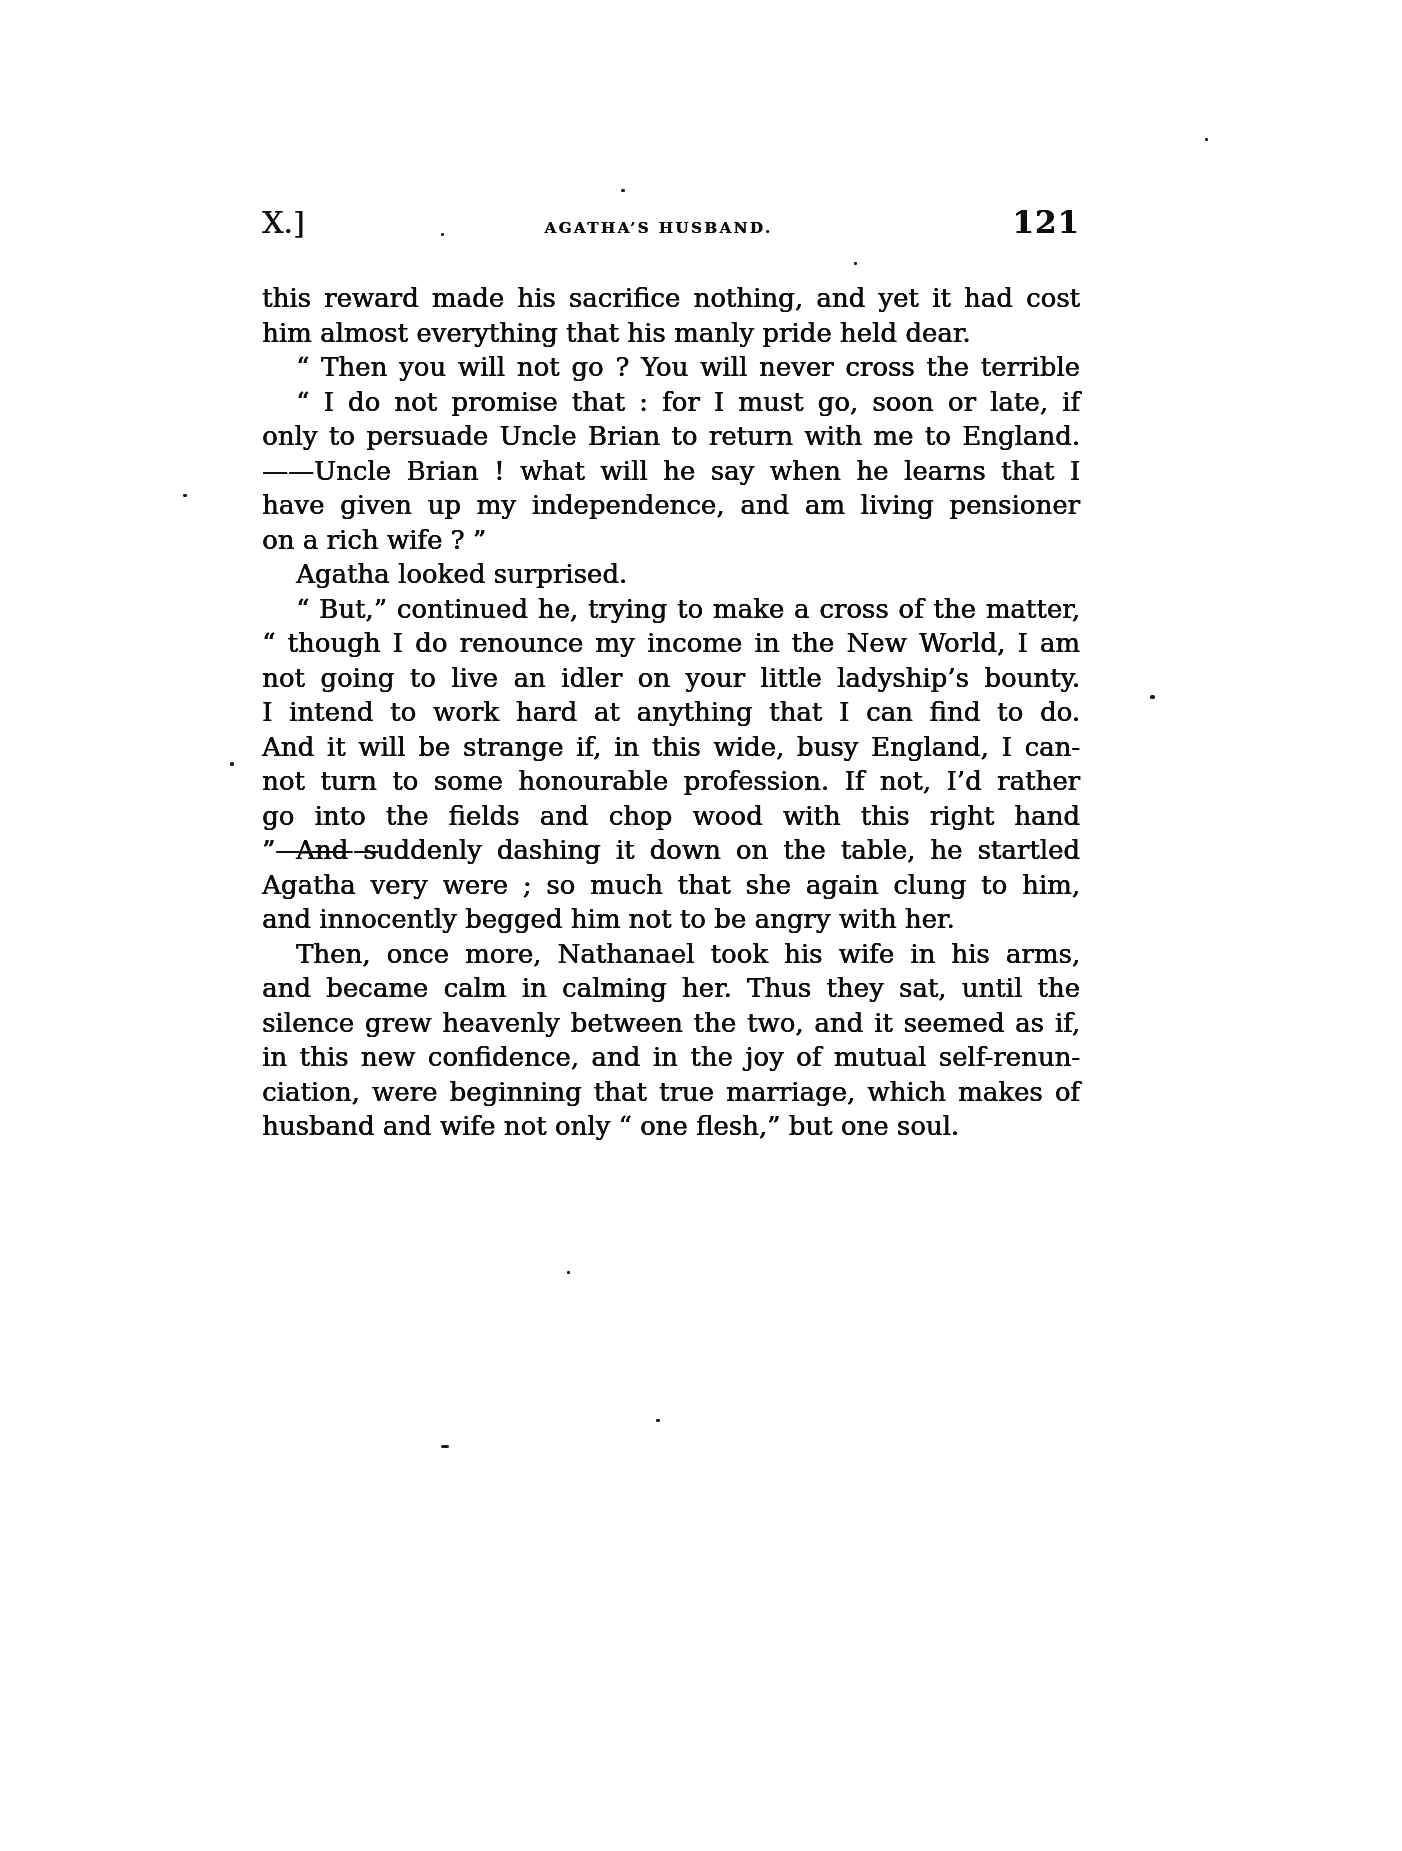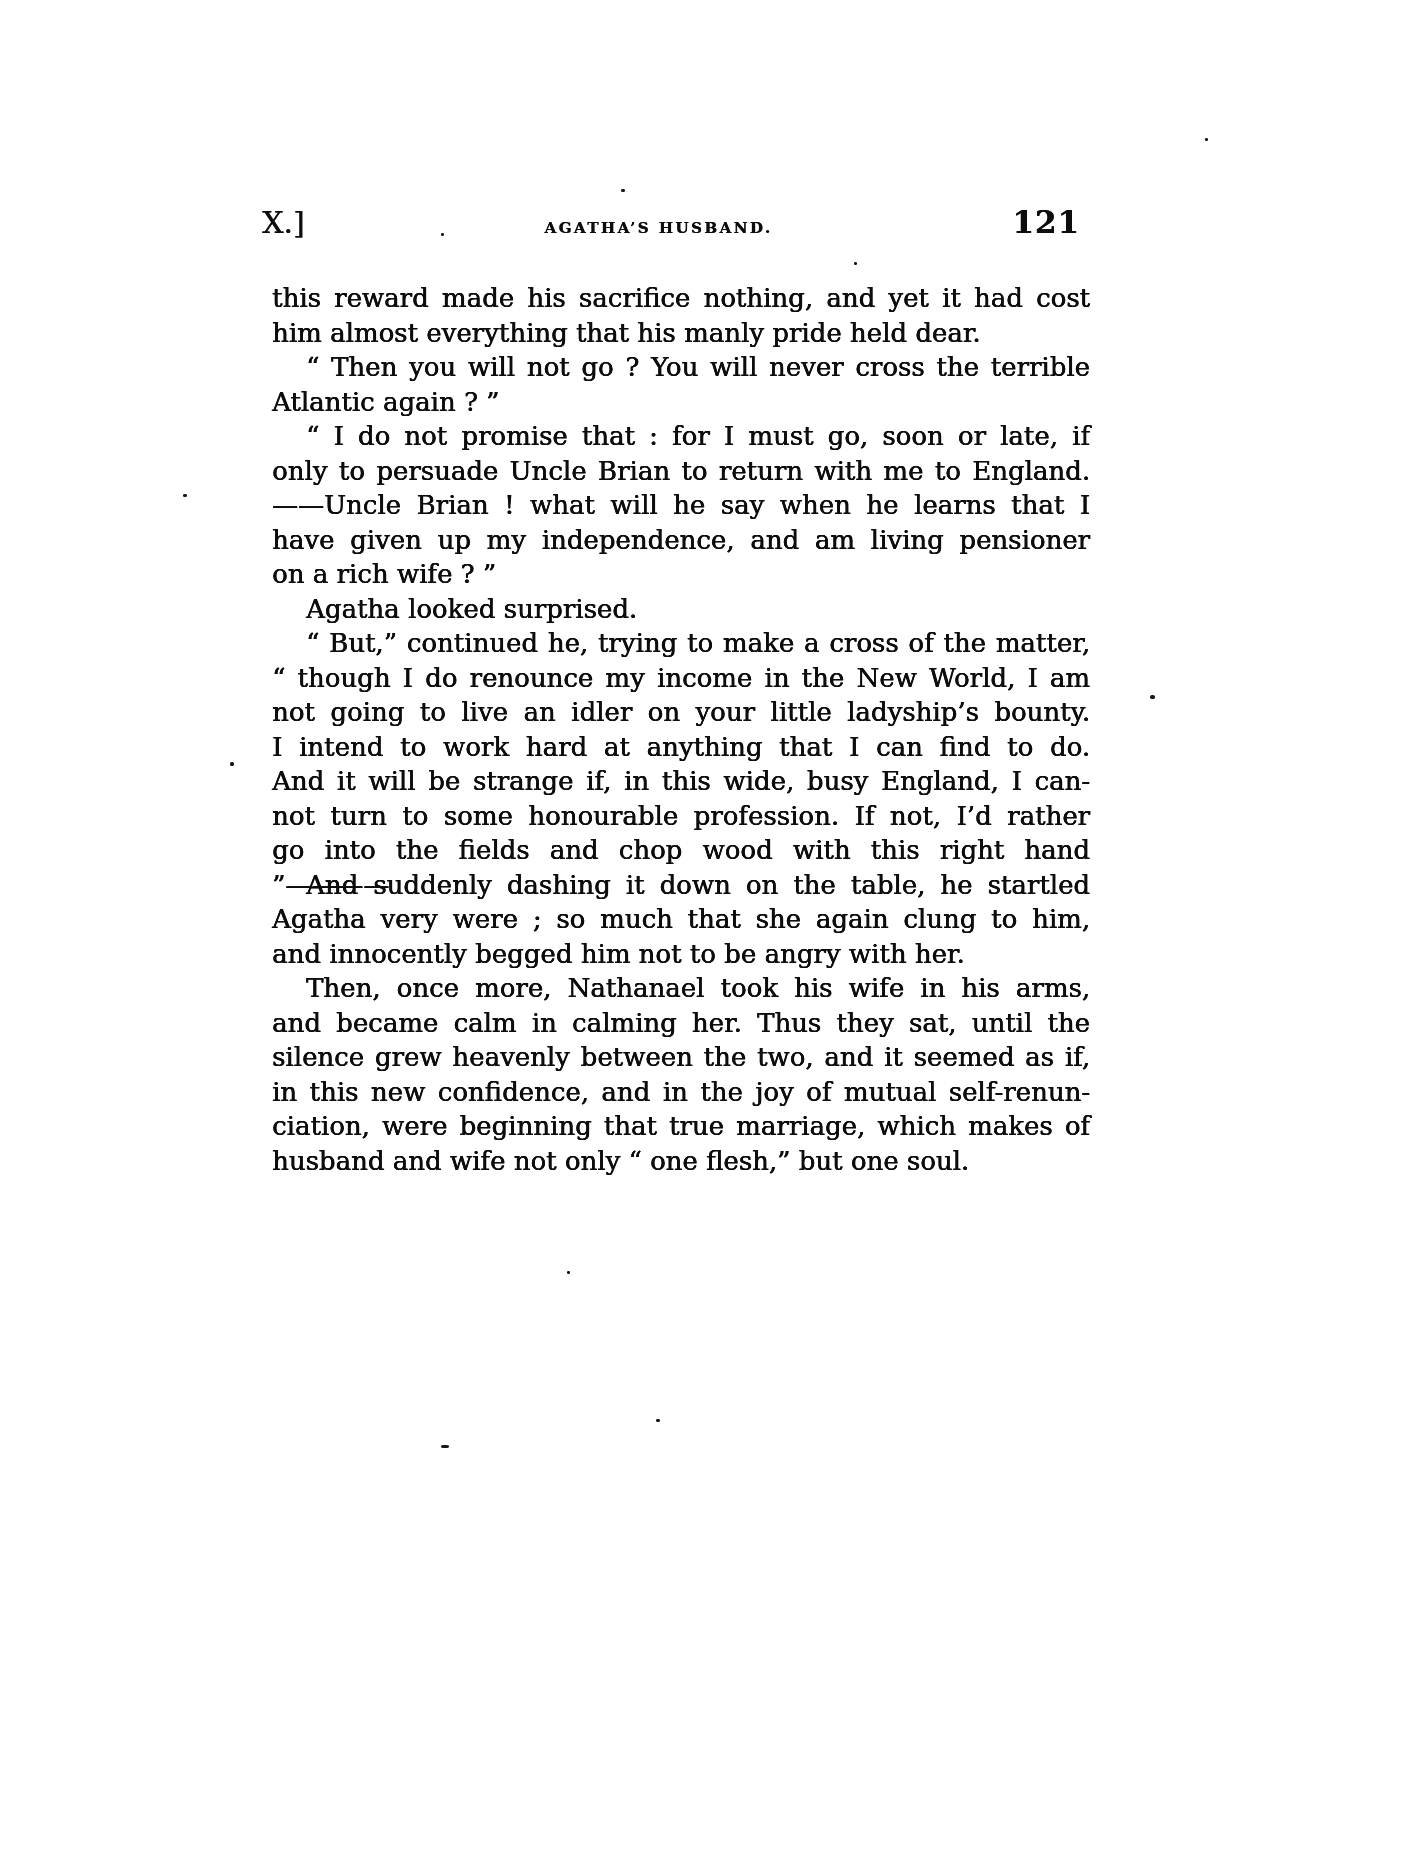--- a/index.html
+++ b/index.html
@@ -13,21 +13,21 @@
   }
   .header{
     position:absolute;left:262px;top:204px;width:818px;
     display:flex;justify-content:space-between;align-items:baseline;
     text-shadow:0.4px 0 0 currentColor;
   }
   .chap{font-size:30px;}
   .title{font-size:15px;font-weight:bold;letter-spacing:2.5px;}
   .pagenum{font-size:31px;font-weight:bold;letter-spacing:1px;text-align:right;}
   .bodytext{
-    position:absolute;left:272px;top:281px;width:818px;
+    position:absolute;left:262px;top:281px;width:818px;
   }
   .line{
     font-size:26px;
     line-height:34.5px;
     height:34.5px;
     white-space:normal;
     text-align:justify;
     text-align-last:left;
     text-shadow:0.45px 0 0 currentColor, 0 0.3px 0 currentColor;
   }
@@ -45,21 +45,20 @@
   <div class="header">
     <span class="chap">X.]</span>
     <span class="title">AGATHA’S HUSBAND.</span>
     <span class="pagenum">121</span>
   </div>
 
   <div class="bodytext">
       <div class="line jst">this reward made his sacrifice nothing, and yet it had cost</div>
       <div class="line">him almost everything that his manly pride held dear.</div>
       <div class="line ind jst">“ Then you will not go ? You will never cross the terrible</div>
-      <div class="line">Atlantic again ? ”</div>
       <div class="line ind jst">“ I do not promise that : for I must go, soon or late, if</div>
       <div class="line jst">only to persuade Uncle Brian to return with me to England.</div>
       <div class="line jst">——Uncle Brian !  what will he say when he learns that I</div>
       <div class="line jst">have given up my independence, and am living pensioner</div>
       <div class="line">on a rich wife ? ”</div>
       <div class="line ind">Agatha looked surprised.</div>
       <div class="line ind jst">“ But,” continued he, trying to make a cross of the matter,</div>
       <div class="line jst">“ though I do renounce my income in the New World, I am</div>
       <div class="line jst">not going to live an idler on your little ladyship’s bounty.</div>
       <div class="line jst">I intend to work hard at anything that I can find to do.</div>

